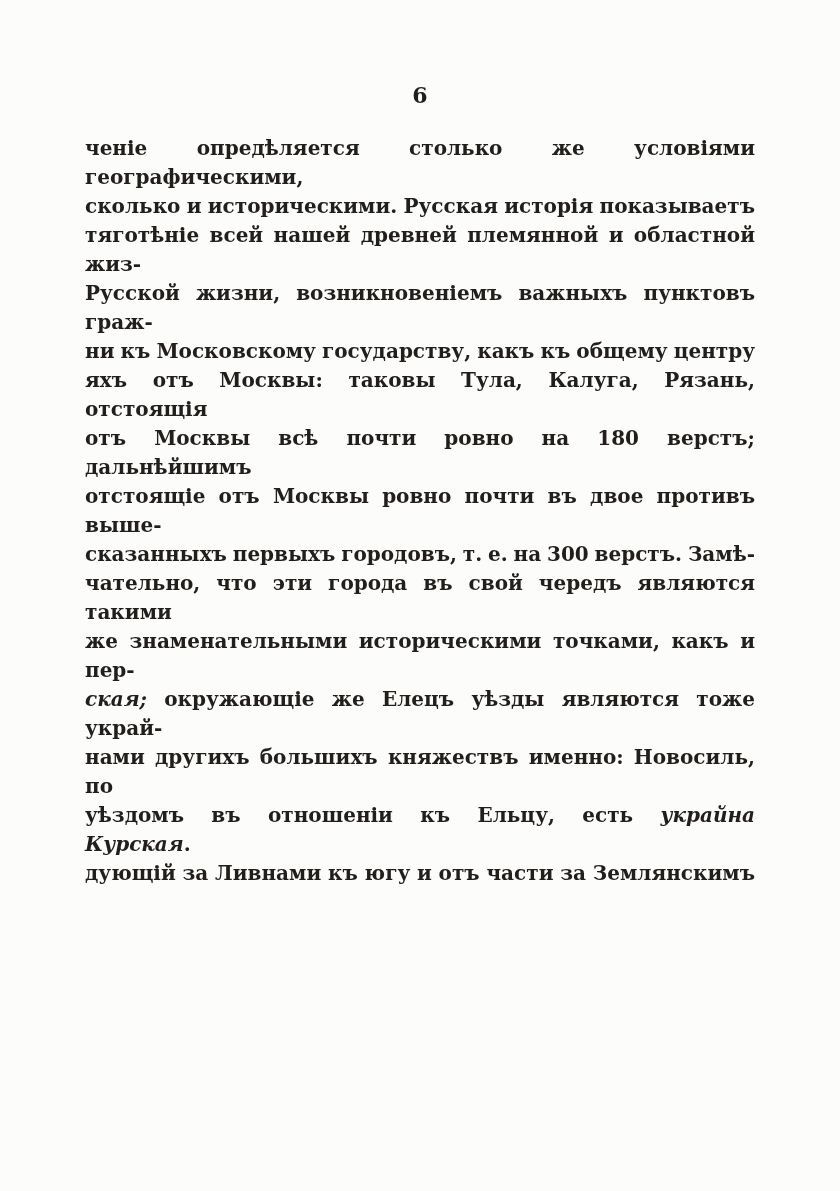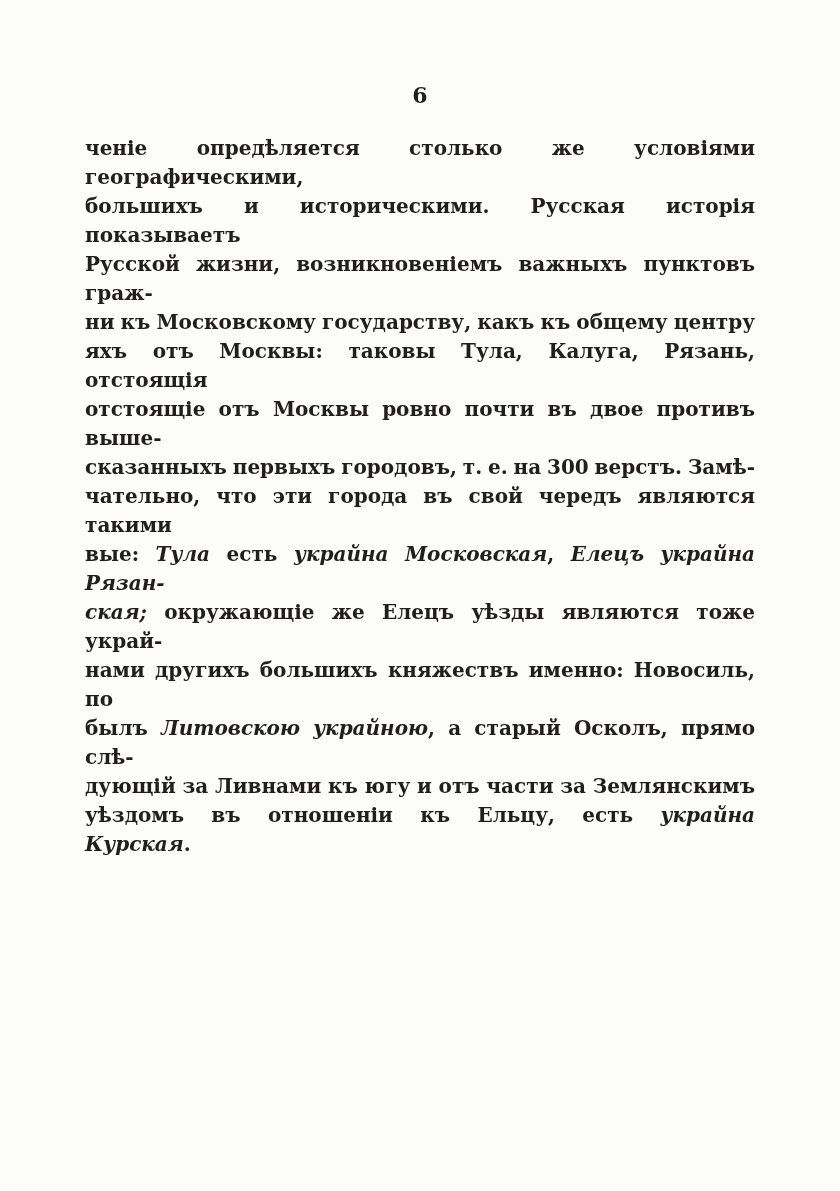--- a/index.html
+++ b/index.html
@@ -41,28 +41,29 @@
   .it { font-style:italic; }
 </style>
 </head>
 <body>
 
 <div class="scan-page">
   <div class="pagenum">6</div>
   <div class="text-block">
       <div class="paragraph">
         <div class="line"><span>ченіе опредѣляется столько же условіями географическими,</span></div>
-        <div class="line"><span>большихъ и историческими. Русская исторія показываетъ</span></div>
+        <div class="line"><span>сколько и историческими. Русская исторія показываетъ</span></div>
+        <div class="line"><span>тяготѣніе всей нашей древней племянной и областной жиз-</span></div>
         <div class="line"><span>Русской жизни, возникновеніемъ важныхъ пунктовъ граж-</span></div>
         <div class="line"><span>ни къ Московскому государству, какъ къ общему центру</span></div>
         <div class="line"><span>яхъ отъ Москвы: таковы Тула, Калуга, Рязань, отстоящія</span></div>
+        <div class="line"><span>отъ Москвы всѣ почти ровно на 180 верстъ; дальнѣйшимъ</span></div>
         <div class="line"><span>отстоящіе отъ Москвы ровно почти въ двое противъ выше-</span></div>
         <div class="line"><span>сказанныхъ первыхъ городовъ, т. е. на 300 верстъ. Замѣ-</span></div>
         <div class="line"><span>чательно, что эти города въ свой чередъ являются такими</span></div>
-        <div class="line"><span>вые: </span><span class="it">Тула</span><span> есть </span><span class="it">украйна Московская</span><span>, </span><span class="it">Елецъ</span><span> </span><span class="it">украйна Рязан-</span></div>
+        <div class="line"><span>же знаменательными историческими точками, какъ и пер-</span></div>
         <div class="line"><span class="it">ская;</span><span> окружающіе же Елецъ уѣзды являются тоже украй-</span></div>
         <div class="line"><span>нами другихъ большихъ княжествъ именно: Новосиль, по</span></div>
-        <div class="line"><span>былъ </span><span class="it">Литовскою украйною</span><span>, а старый Осколъ, прямо слѣ-</span></div>
+        <div class="line lastline"><span>уѣздомъ въ отношеніи къ Ельцу, есть </span><span class="it">украйна Курская</span><span>.</span></div>
         <div class="line"><span>дующій за Ливнами къ югу и отъ части за Землянскимъ</span></div>
-        <div class="line lastline"><span>уѣздомъ въ отношеніи къ Ельцу, есть </span><span class="it">украйна Курская</span><span>.</span></div>
       </div>
     </div>
 </div>
 
 </body></html>

